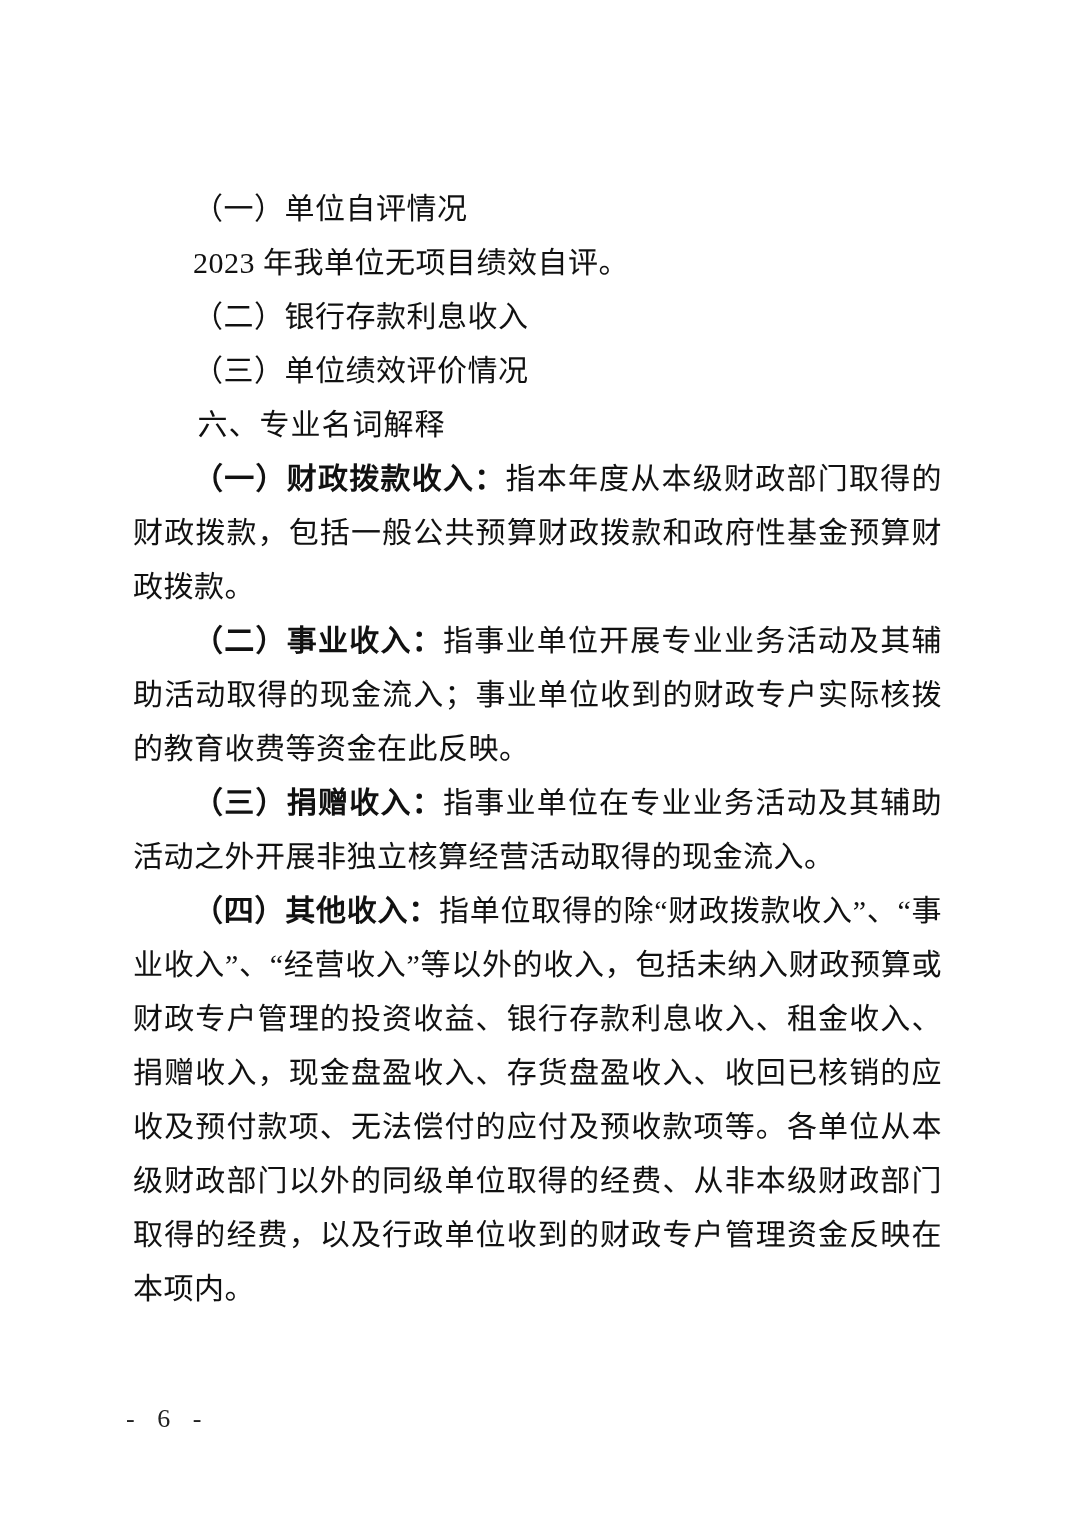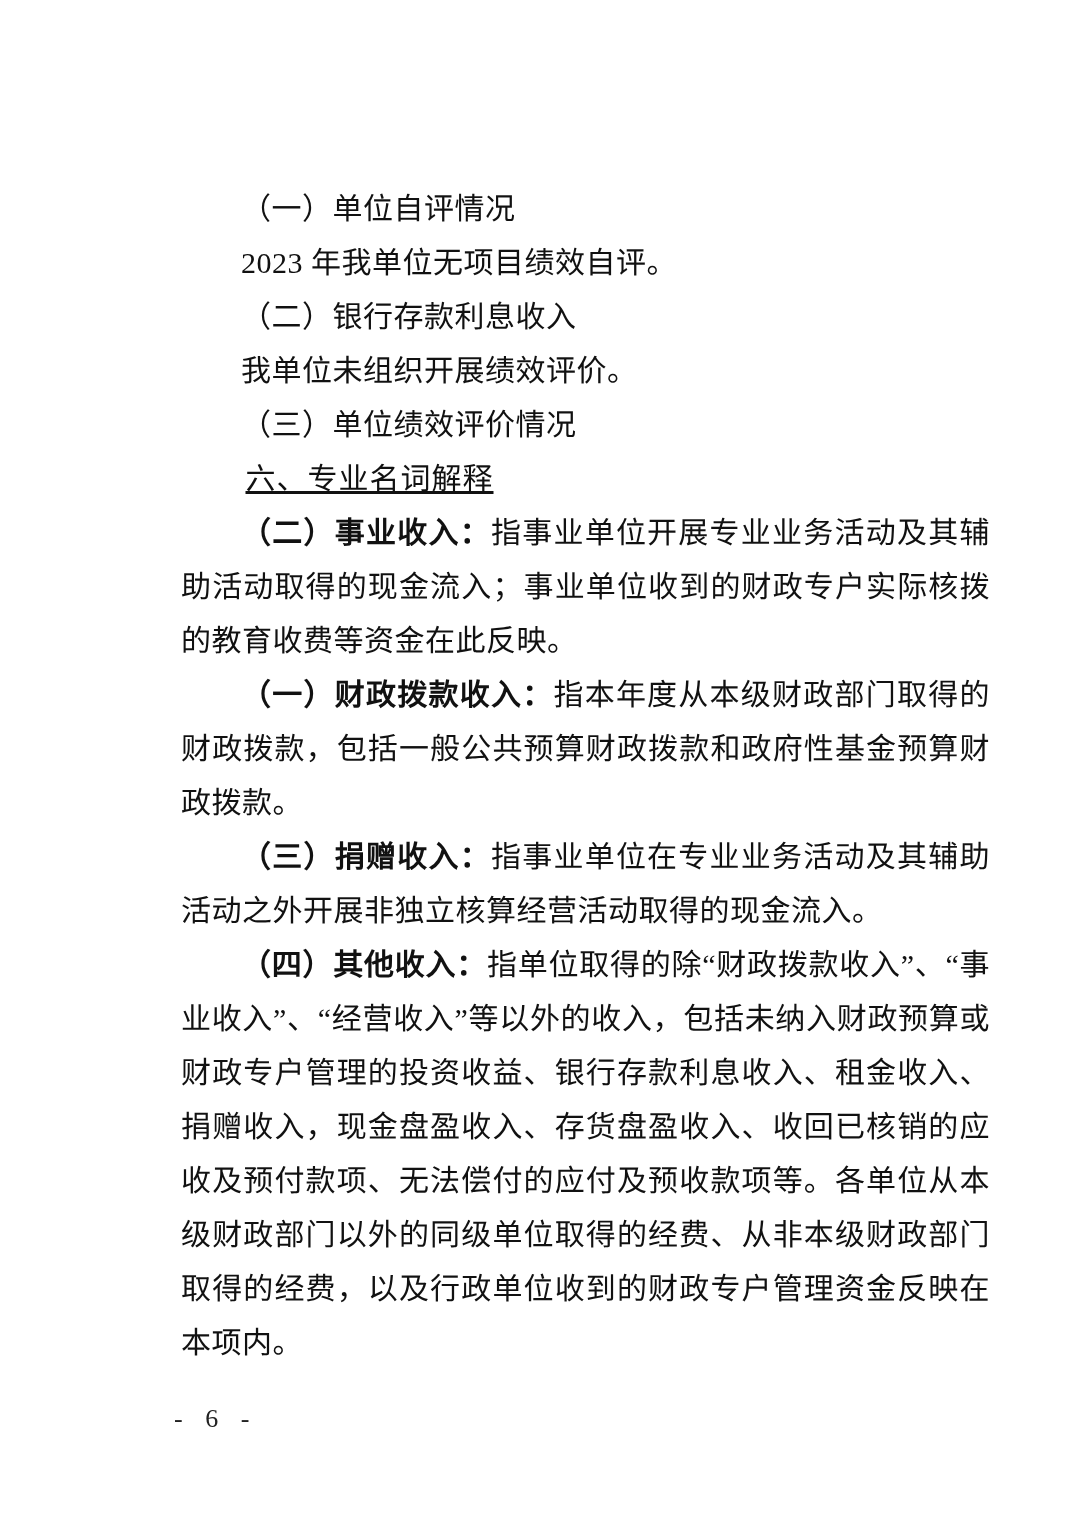--- a/index.html
+++ b/index.html
@@ -12,21 +12,20 @@
     background: #ffffff;
     position: relative;
     overflow: hidden;
     font-family: "Liberation Serif", "DejaVu Serif", serif;
     color: #111111;
   }
   .page {
     position: absolute;
     inset: 0;
     background: #ffffff;
-    margin-left: 48px;
   }
   .doc-body {
     position: absolute;
     top: 182px;
     left: 133px;
     width: 809px;
     font-size: 30px;
     line-height: 54px;
     text-align: justify;
     text-justify: inter-ideograph;
@@ -44,21 +43,20 @@
   }
   .eval-heading {
     font-weight: bold;
     font-family: "Liberation Serif", "DejaVu Serif", serif;
   }
   .glossary-heading {
     font-weight: bold;
     font-family: "Liberation Sans", "DejaVu Sans", sans-serif;
     text-indent: 2.15em !important;
     letter-spacing: 1px;
-    text-decoration: underline;
   }
   .term {
     font-weight: bold;
   }
   .page-number {
     position: absolute;
     left: 126px;
     top: 1403px;
     font-size: 26px;
     line-height: 32px;
@@ -71,32 +69,31 @@
 <body>
 
 <div class="page">
 
   <div class="doc-body">
 
     <h3 class="eval-heading">（一）单位自评情况</h3>
     <p>2023 年我单位无项目绩效自评。</p>
 
     <h3 class="eval-heading">（二）银行存款利息收入</h3>
-    <p>我单位未组织开展绩效评价。</p>
 
     <h3 class="eval-heading">（三）单位绩效评价情况</h3>
 
     <h2 class="glossary-heading">六、专业名词解释</h2>
 
     <p>
-      <span class="term">（二）事业收入：</span><span>指事业单位开展专业业务活动及其辅助活动取得的现金流入；事业单位收到的财政专户实际核拨的教育收费等资金在此反映。</span>
+      <span class="term">（一）财政拨款收入：</span><span>指本年度从本级财政部门取得的财政拨款，包括一般公共预算财政拨款和政府性基金预算财政拨款。</span>
     </p>
 
     <p>
-      <span class="term">（一）财政拨款收入：</span><span>指本年度从本级财政部门取得的财政拨款，包括一般公共预算财政拨款和政府性基金预算财政拨款。</span>
+      <span class="term">（二）事业收入：</span><span>指事业单位开展专业业务活动及其辅助活动取得的现金流入；事业单位收到的财政专户实际核拨的教育收费等资金在此反映。</span>
     </p>
 
     <p>
       <span class="term">（三）捐赠收入：</span><span>指事业单位在专业业务活动及其辅助活动之外开展非独立核算经营活动取得的现金流入。</span>
     </p>
 
     <p>
       <span class="term">（四）其他收入：</span><span>指单位取得的除“财政拨款收入”、“事业收入”、“经营收入”等以外的收入，包括未纳入财政预算或财政专户管理的投资收益、银行存款利息收入、租金收入、捐赠收入，现金盘盈收入、存货盘盈收入、收回已核销的应收及预付款项、无法偿付的应付及预收款项等。各单位从本级财政部门以外的同级单位取得的经费、从非本级财政部门取得的经费，以及行政单位收到的财政专户管理资金反映在本项内。</span>
     </p>
 

